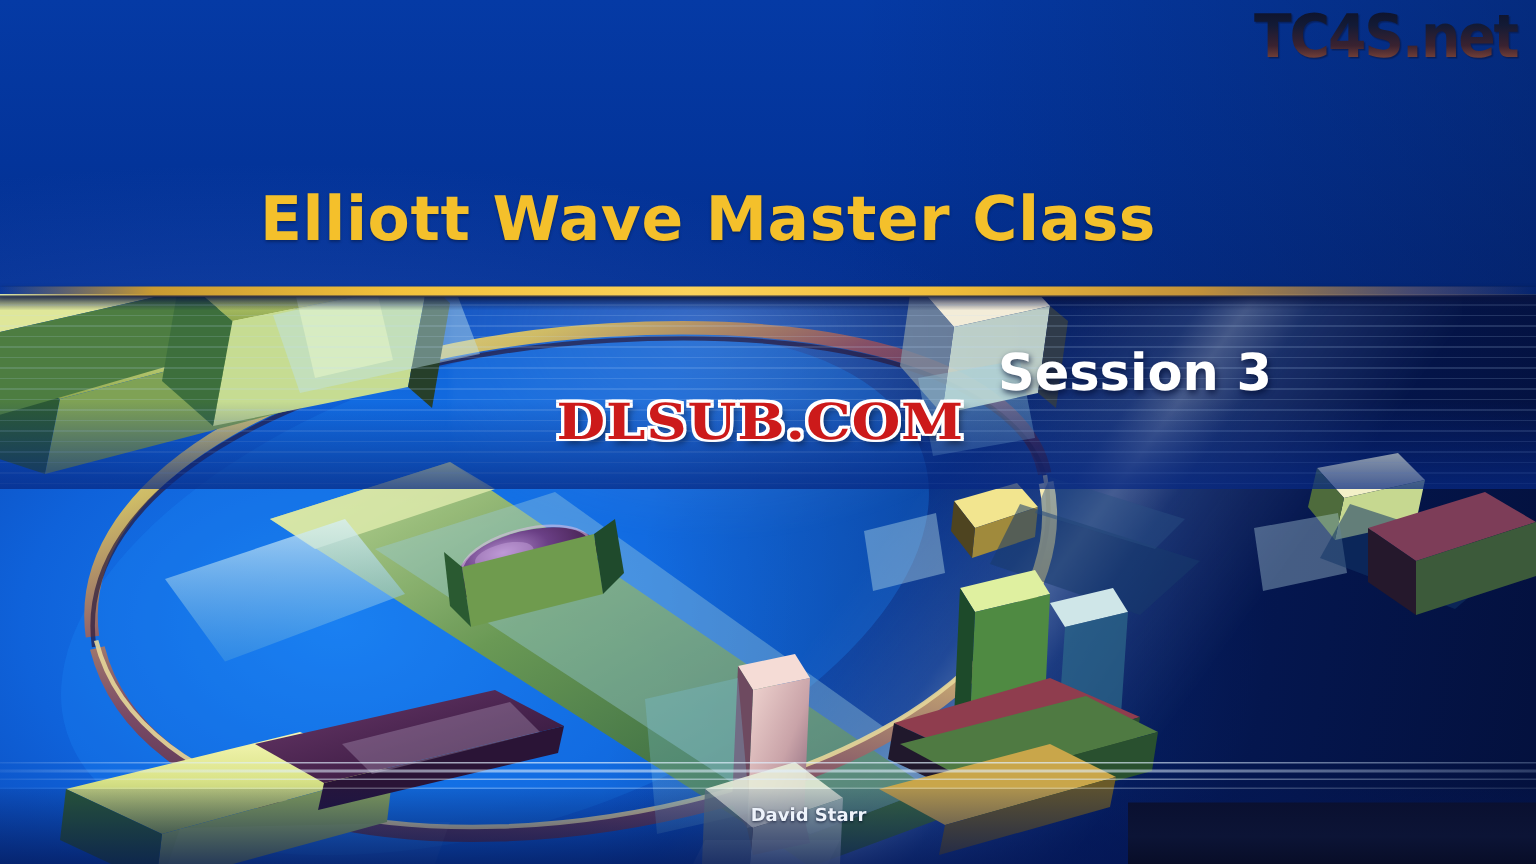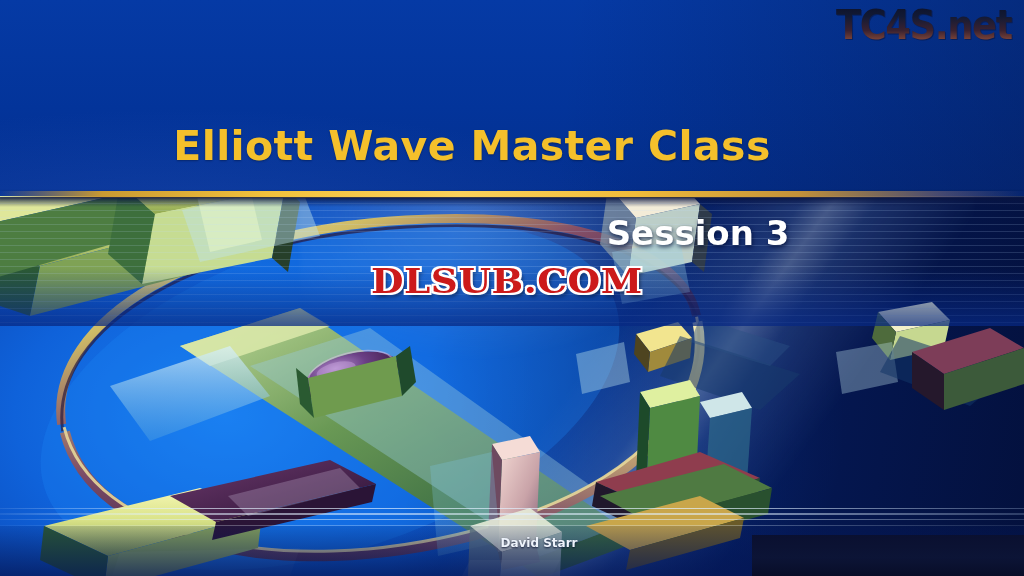--- a/index.html
+++ b/index.html
@@ -144,23 +144,23 @@
     width: 944px;
     text-align: center;
     font-size: 41px;
     font-weight: bold;
     letter-spacing: 0.4px;
     color: #f4c02b;
     text-shadow: 0 1px 2px rgba(0,0,0,0.30);
   }
   .session {
     position: absolute;
-    left: 548px; top: 213px;
+    left: 548px; top: 229px;
     width: 300px;
-    text-align: center;
+    text-align: right;
     font-size: 34px;
     font-weight: bold;
     color: #ffffff;
     text-shadow: 1px 2px 4px rgba(0,12,50,0.75);
   }
   .presenter {
     position: absolute;
     left: 0; top: 536px;
     width: 1024px;
     text-align: center;

